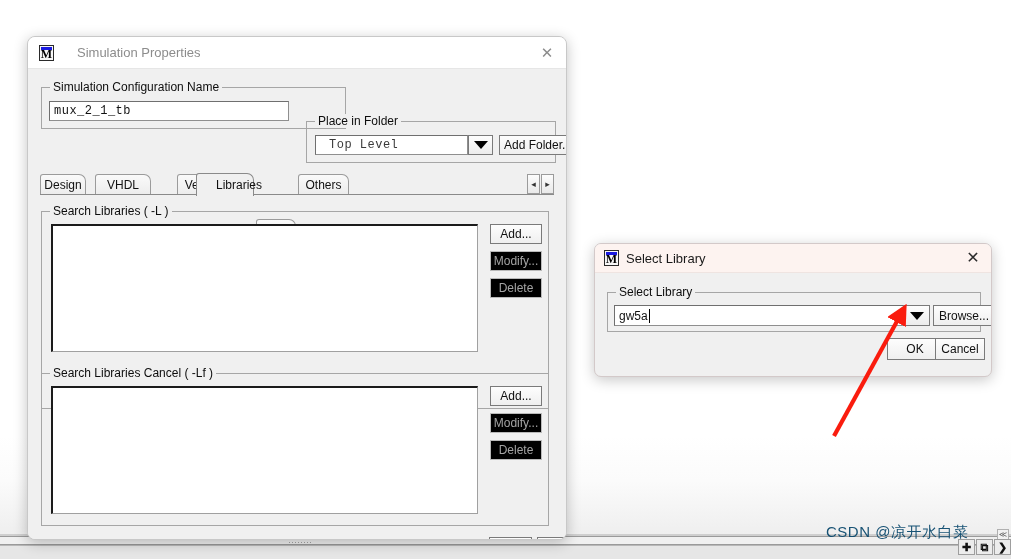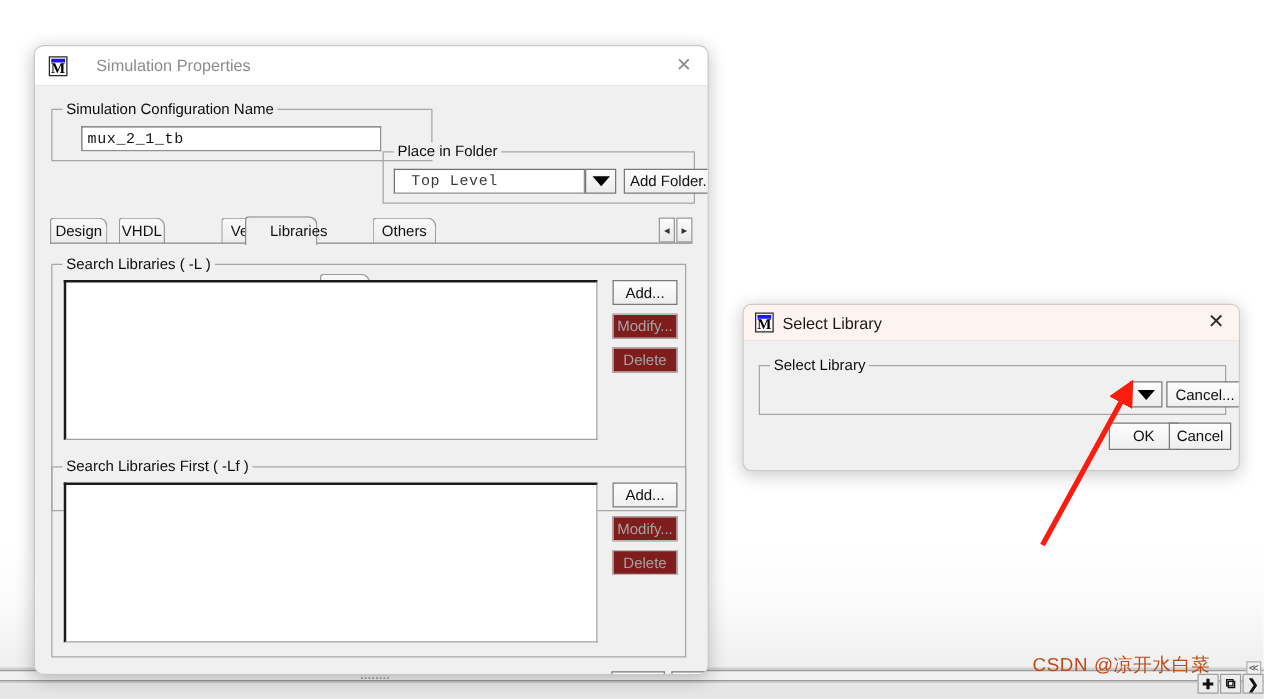--- a/index.html
+++ b/index.html
@@ -46,21 +46,21 @@
     background: linear-gradient(180deg,#fdfdfd,#efefef);
     border: 1px solid #7a7a7a;
     color: #101010;
     font-size: 12px;
     font-family: "Liberation Serif", serif;
     display: flex; align-items: center; justify-content: center;
     cursor: default;
     white-space: nowrap;
   }
   .btn.sans { font-family: "Liberation Sans", sans-serif; }
-  .btn.disabled { color: #a4a4a4; border-color: #b9b9b9; background: #7f1d1d; }
+  .btn.disabled { color: #a4a4a4; border-color: #b9b9b9; background: #000000; }
 
   .groupbox {
     position: absolute;
     border: 1px solid #a6a6a6;
   }
   .group-title {
     position: absolute; top: -8px; left: 8px;
     background: #f0f0f0;
     padding: 0 3px;
     font-size: 12px;
@@ -211,21 +211,21 @@
     width: 18px; height: 18px;
     color: #2b2b2b; font-size: 16px; line-height: 18px; text-align: center;
   }
 
   
   #annot-arrow { position: absolute; left: 0; top: 0; width: 1011px; height: 559px; pointer-events: none; }
 
   
   #watermark {
     position: absolute; left: 826px; top: 523px;
-    font-size: 15px; color: #c2410c;
+    font-size: 15px; color: #0c4a6e;
     letter-spacing: .5px;
     white-space: nowrap;
     opacity: .95;
   }
 
   
   #mini-toolbar {
     position: absolute; right: 0px; top: 539px;
     display: flex; gap: 1px;
   }
@@ -270,55 +270,55 @@
         <span>M</span>
       </div>
     <div id="sim-title-text">Simulation Properties</div>
     <div id="sim-close">✕</div>
   </div>
 
   <div id="sim-body">
 
     <div class="groupbox" style="left:13px; top:18px; width:305px; height:42px;">
       <div class="group-title">Simulation Configuration Name</div>
-      <div class="textinput mono" style="left:7px; top:13px; width:240px; height:20px;margin-left:16px;">mux_2_1_tb</div>
+      <div class="textinput mono" style="left:7px; top:13px; width:240px; height:20px;">mux_2_1_tb</div>
     </div>
 
     <div class="groupbox" style="left:278px; top:18px; width:250px; height:42px;margin-top:34px;">
       <div class="group-title">Place in Folder</div>
       <div class="textinput mono" style="left:8px; top:13px; width:153px; height:20px; color:#3a3a3a;padding-left:13px;">Top Level</div>
       <div class="combo-arrow" style="left:161px; top:13px; width:25px; height:20px;">
           <i></i>
         </div>
       <div class="btn sans" style="position:absolute; left:192px; top:13px; width:78px; height:20px; font-size:12px;">Add Folder...</div>
     </div>
 
     <div id="tabstrip">
       <div class="tab" style="left:0px;   width:46px;">Design</div>
-      <div class="tab" style="left:55px;  width:37px;">VHDL</div>
+      <div class="tab" style="left:55px;  width:56px;">VHDL</div>
       <div class="tab" style="left:102px; width:52px;margin-left:35px;">Verilog</div>
       <div class="tab active" style="left:156px; width:58px;">Libraries</div>
       <div class="tab" style="left:216px; width:40px;margin-top:45px;">SDF</div>
       <div class="tab" style="left:258px; width:51px;">Others</div>
 
       <div class="tabnav" style="right:14px;">◂</div>
       <div class="tabnav" style="right:0px;">▸</div>
     </div>
     <div id="tab-underline"></div>
 
     <div class="groupbox" style="left:13px; top:142px; width:508px; height:198px;">
       <div class="group-title">Search Libraries ( -L )</div>
       <div class="listbox" style="left:9px; top:12px; width:427px; height:128px;"></div>
       <div class="btn sans" style="position:absolute; left:448px; top:12px;  width:52px; height:20px;">Add...</div>
       <div class="btn sans disabled" style="position:absolute; left:448px; top:39px;  width:52px; height:20px;">Modify...</div>
       <div class="btn sans disabled" style="position:absolute; left:448px; top:66px;  width:52px; height:20px;">Delete</div>
     </div>
 
     <div class="groupbox" style="left:13px; top:304px; width:508px; height:153px;">
-      <div class="group-title">Search Libraries First ( -Lf )</div>
+      <div class="group-title">Search Libraries Cancel ( -Lf )</div>
       <div class="listbox" style="left:9px; top:12px; width:427px; height:128px;"></div>
       <div class="btn sans" style="position:absolute; left:448px; top:12px;  width:52px; height:20px;">Add...</div>
       <div class="btn sans disabled" style="position:absolute; left:448px; top:39px;  width:52px; height:20px;">Modify...</div>
       <div class="btn sans disabled" style="position:absolute; left:448px; top:66px;  width:52px; height:20px;">Delete</div>
     </div>
 
     <div class="btn sim-foot-btn" style="left:461px; width:43px;">Save</div>
     <div class="btn sim-foot-btn" style="left:509px; width:47px;">Cancel</div>
 
   </div>
@@ -329,24 +329,28 @@
   <div id="sel-titlebar">
     <div class="m-logo" style="left:9px; top:6px;">
         <span>M</span>
       </div>
     <div id="sel-title-text">Select Library</div>
     <div id="sel-close">✕</div>
   </div>
 
   <div class="groupbox" style="left:12px; top:48px; width:374px; height:40px;">
     <div class="group-title">Select Library</div>
+    <div class="textinput" style="left:6px; top:12px; width:290px; height:21px; font-size:12px;">
+      <span>gw5a</span>
+        <span style="display:inline-block;width:1px;height:14px;background:#000;margin-left:1px;"></span>
+    </div>
     <div class="combo-arrow" style="left:296px; top:12px; width:26px; height:21px;">
         <i></i>
       </div>
-    <div class="btn sans" style="position:absolute; left:325px; top:12px; width:62px; height:21px;">Cancel...</div>
+    <div class="btn sans" style="position:absolute; left:325px; top:12px; width:62px; height:21px;">Browse...</div>
   </div>
 
   <div class="btn sans" style="position:absolute; left:292px; top:94px; width:56px; height:22px;">OK</div>
   <div class="btn sans" style="position:absolute; left:340px; top:94px; width:50px; height:22px;">Cancel</div>
 </div>
 
 <svg id="annot-arrow" viewBox="0 0 1011 559" xmlns="http://www.w3.org/2000/svg">
   <defs>
     <marker id="arrowhead" markerWidth="5" markerHeight="5" refX="2.2" refY="2.5" orient="auto">
       <path d="M0,0 L5,2.5 L0,5 z" fill="#fa1c0e"></path>

